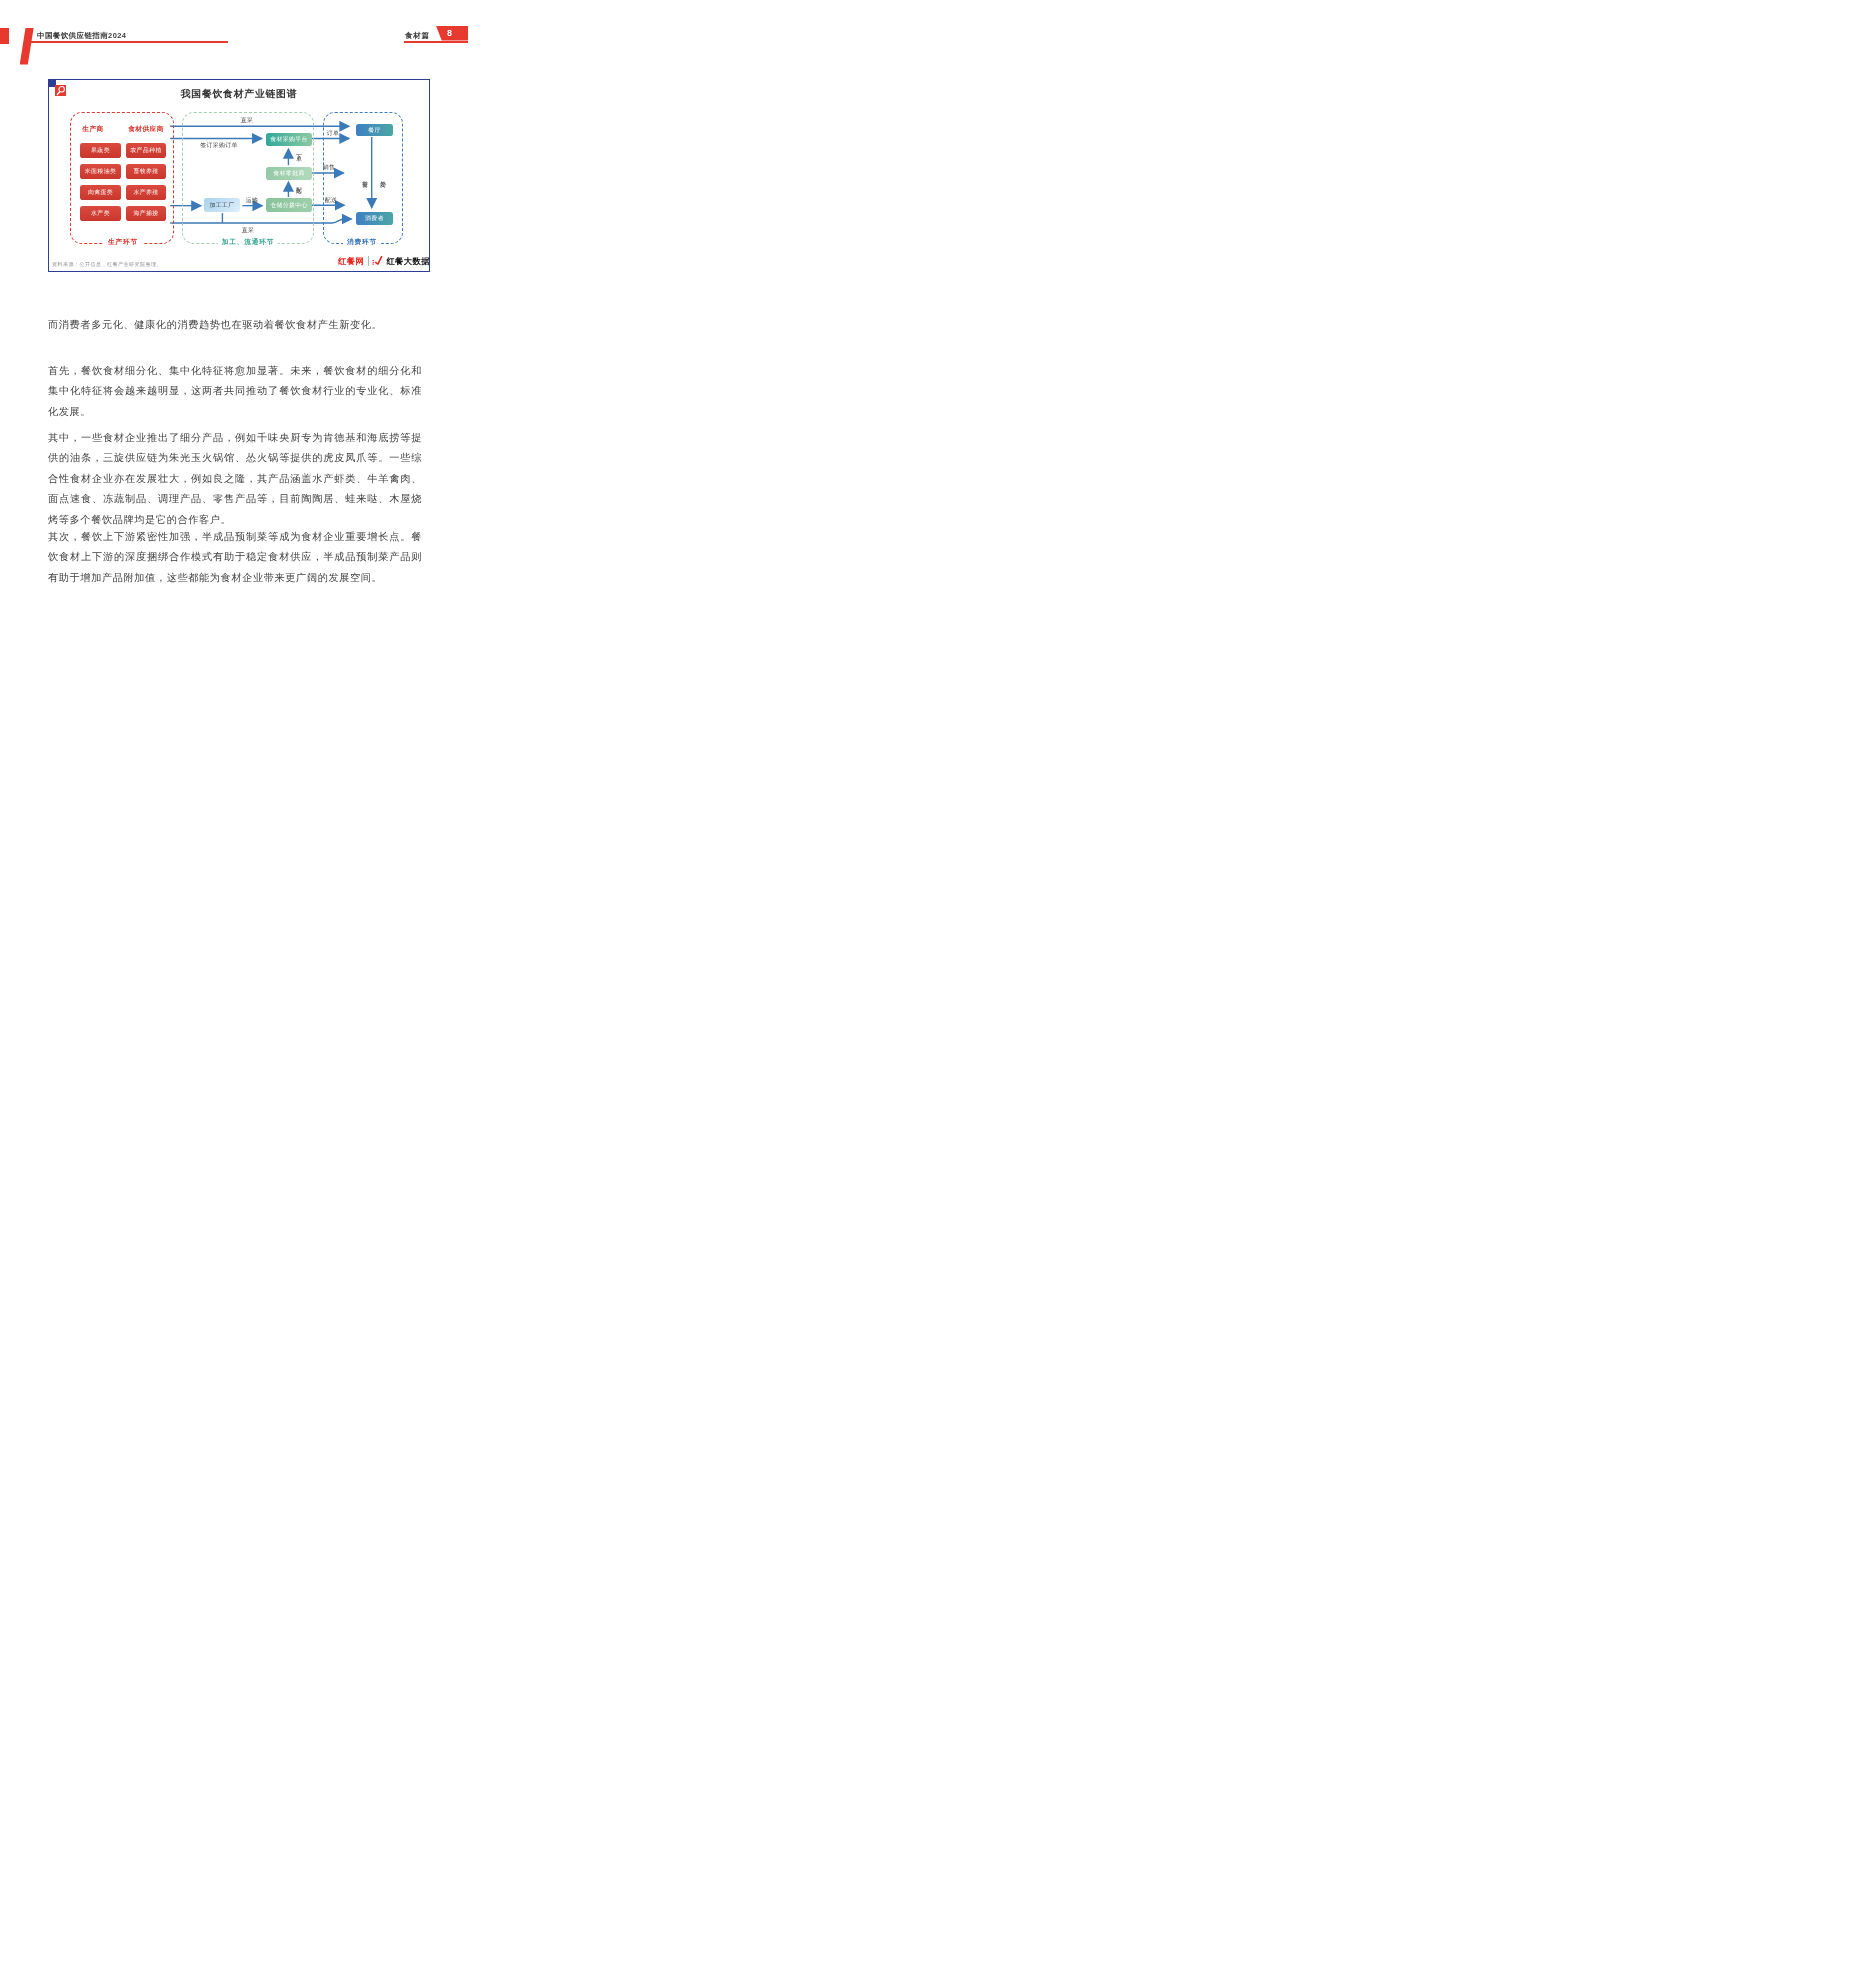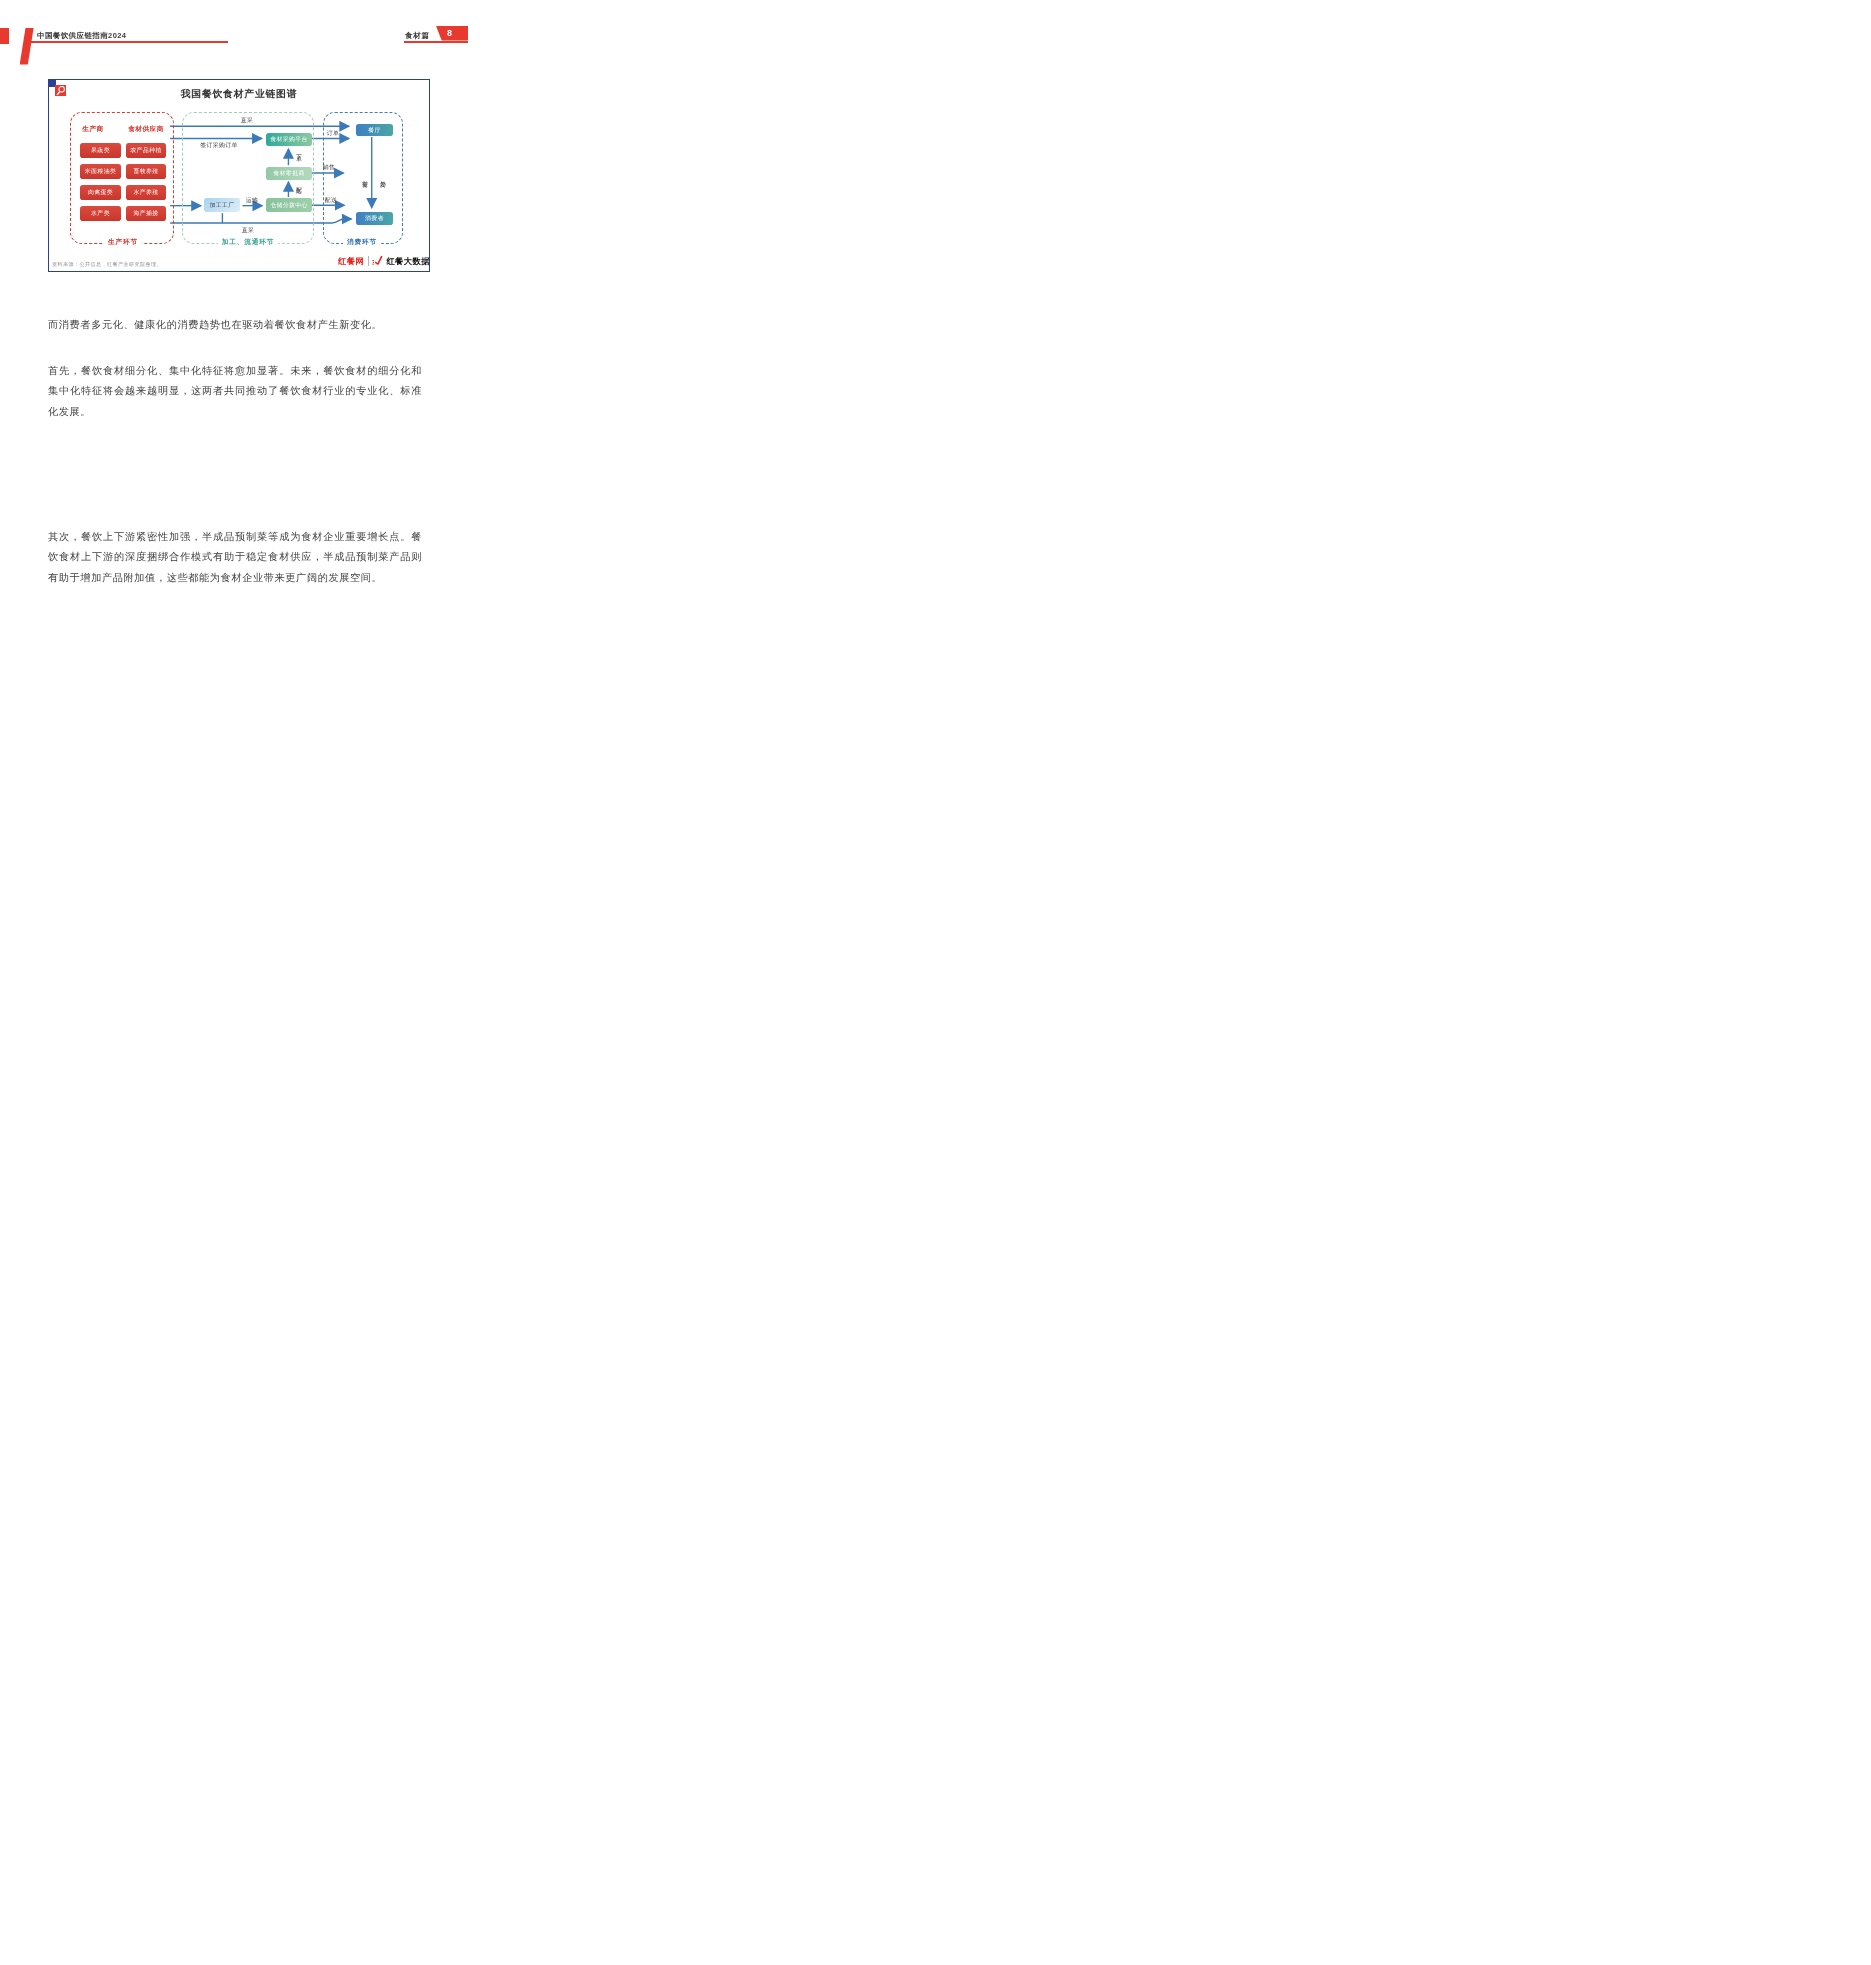--- a/index.html
+++ b/index.html
@@ -160,16 +160,17 @@
         <rect x="1" y="13" width="4" height="2.5" fill="#e8241d"></rect>
         <rect x="2" y="17.5" width="3" height="2.5" fill="#e8241d"></rect>
         <rect x="1" y="22" width="4" height="2.5" fill="#e8241d"></rect>
       </svg>
     </span>
     <span class="logo-data">红餐大数据</span>
   </div>
 
   <div class="abs para p1">而消费者多元化、健康化的消费趋势也在驱动着餐饮食材产生新变化。</div>
   <div class="abs para p2">首先，餐饮食材细分化、集中化特征将愈加显著。未来，餐饮食材的细分化和集中化特征将会越来越明显，这两者共同推动了餐饮食材行业的专业化、标准化发展。</div>
+  <div class="abs para p3">其中，一些食材企业推出了细分产品，例如千味央厨专为肯德基和海底捞等提供的油条，三旋供应链为朱光玉火锅馆、怂火锅等提供的虎皮凤爪等。一些综合性食材企业亦在发展壮大，例如良之隆，其产品涵盖水产虾类、牛羊禽肉、面点速食、冻蔬制品、调理产品、零售产品等，目前陶陶居、蛙来哒、木屋烧烤等多个餐饮品牌均是它的合作客户。</div>
   <div class="abs para p4">其次，餐饮上下游紧密性加强，半成品预制菜等成为食材企业重要增长点。餐饮食材上下游的深度捆绑合作模式有助于稳定食材供应，半成品预制菜产品则有助于增加产品附加值，这些都能为食材企业带来更广阔的发展空间。</div>
 
 </div>
 
 
 </body></html>

